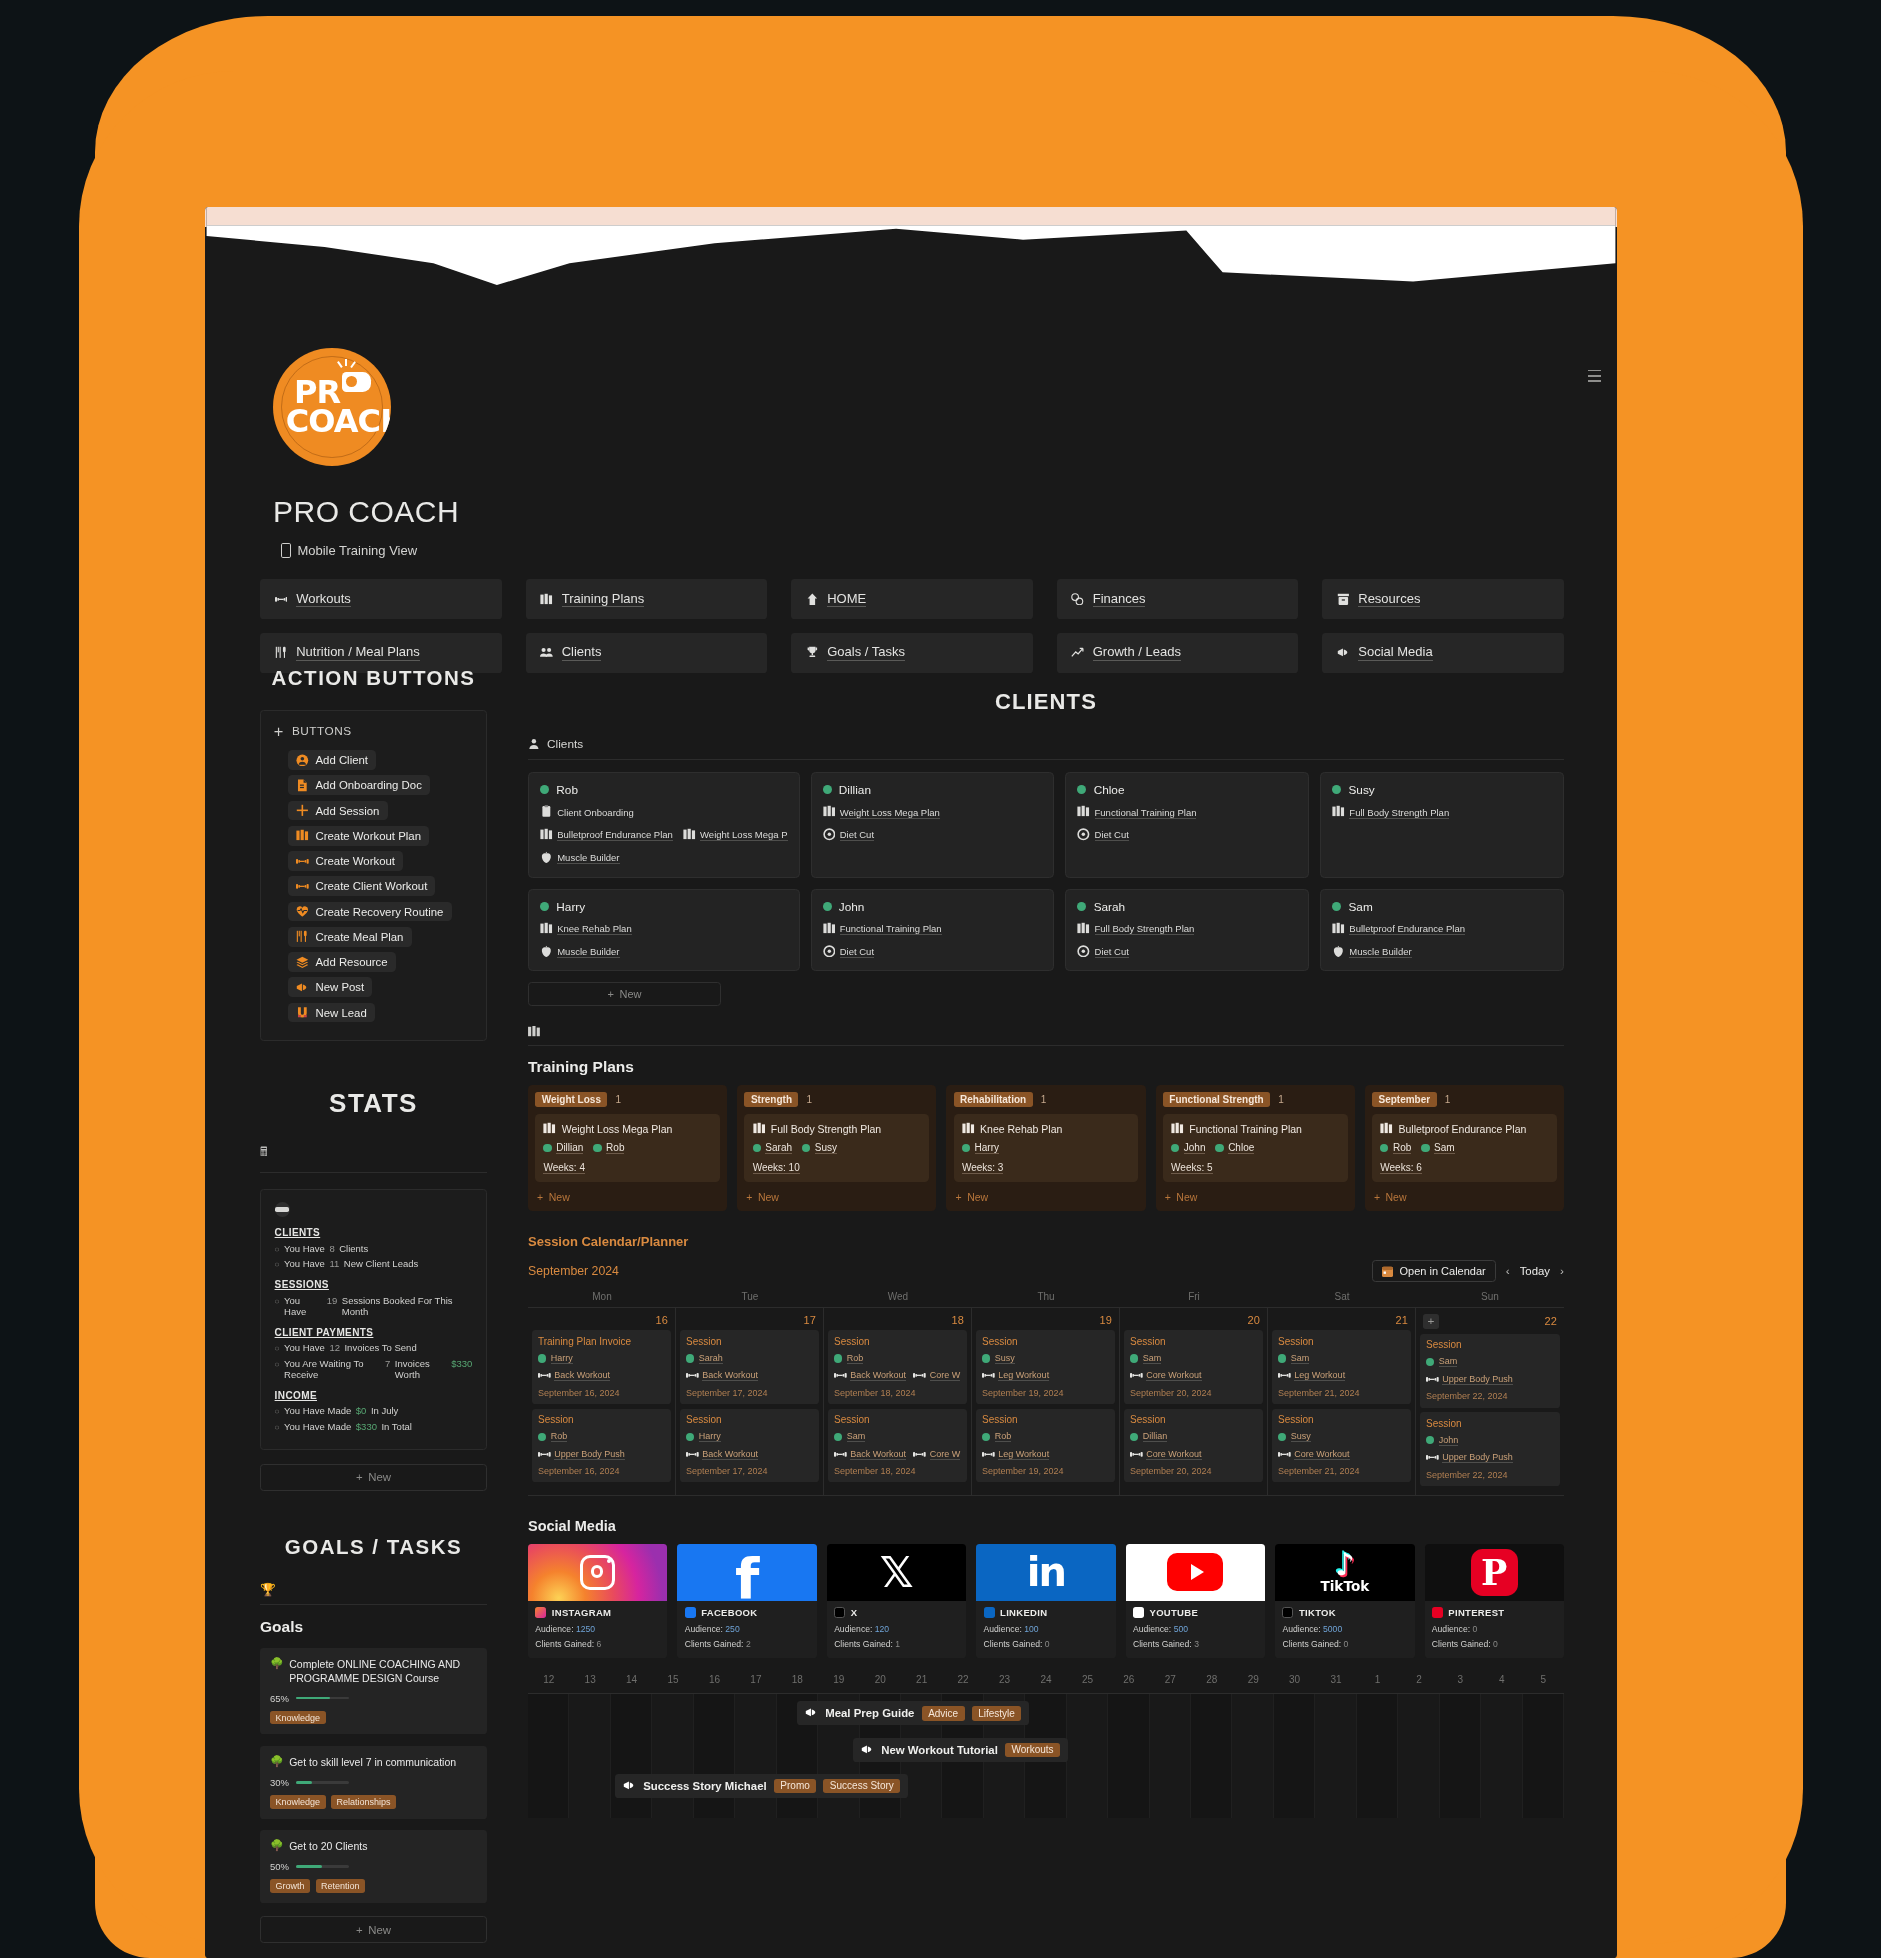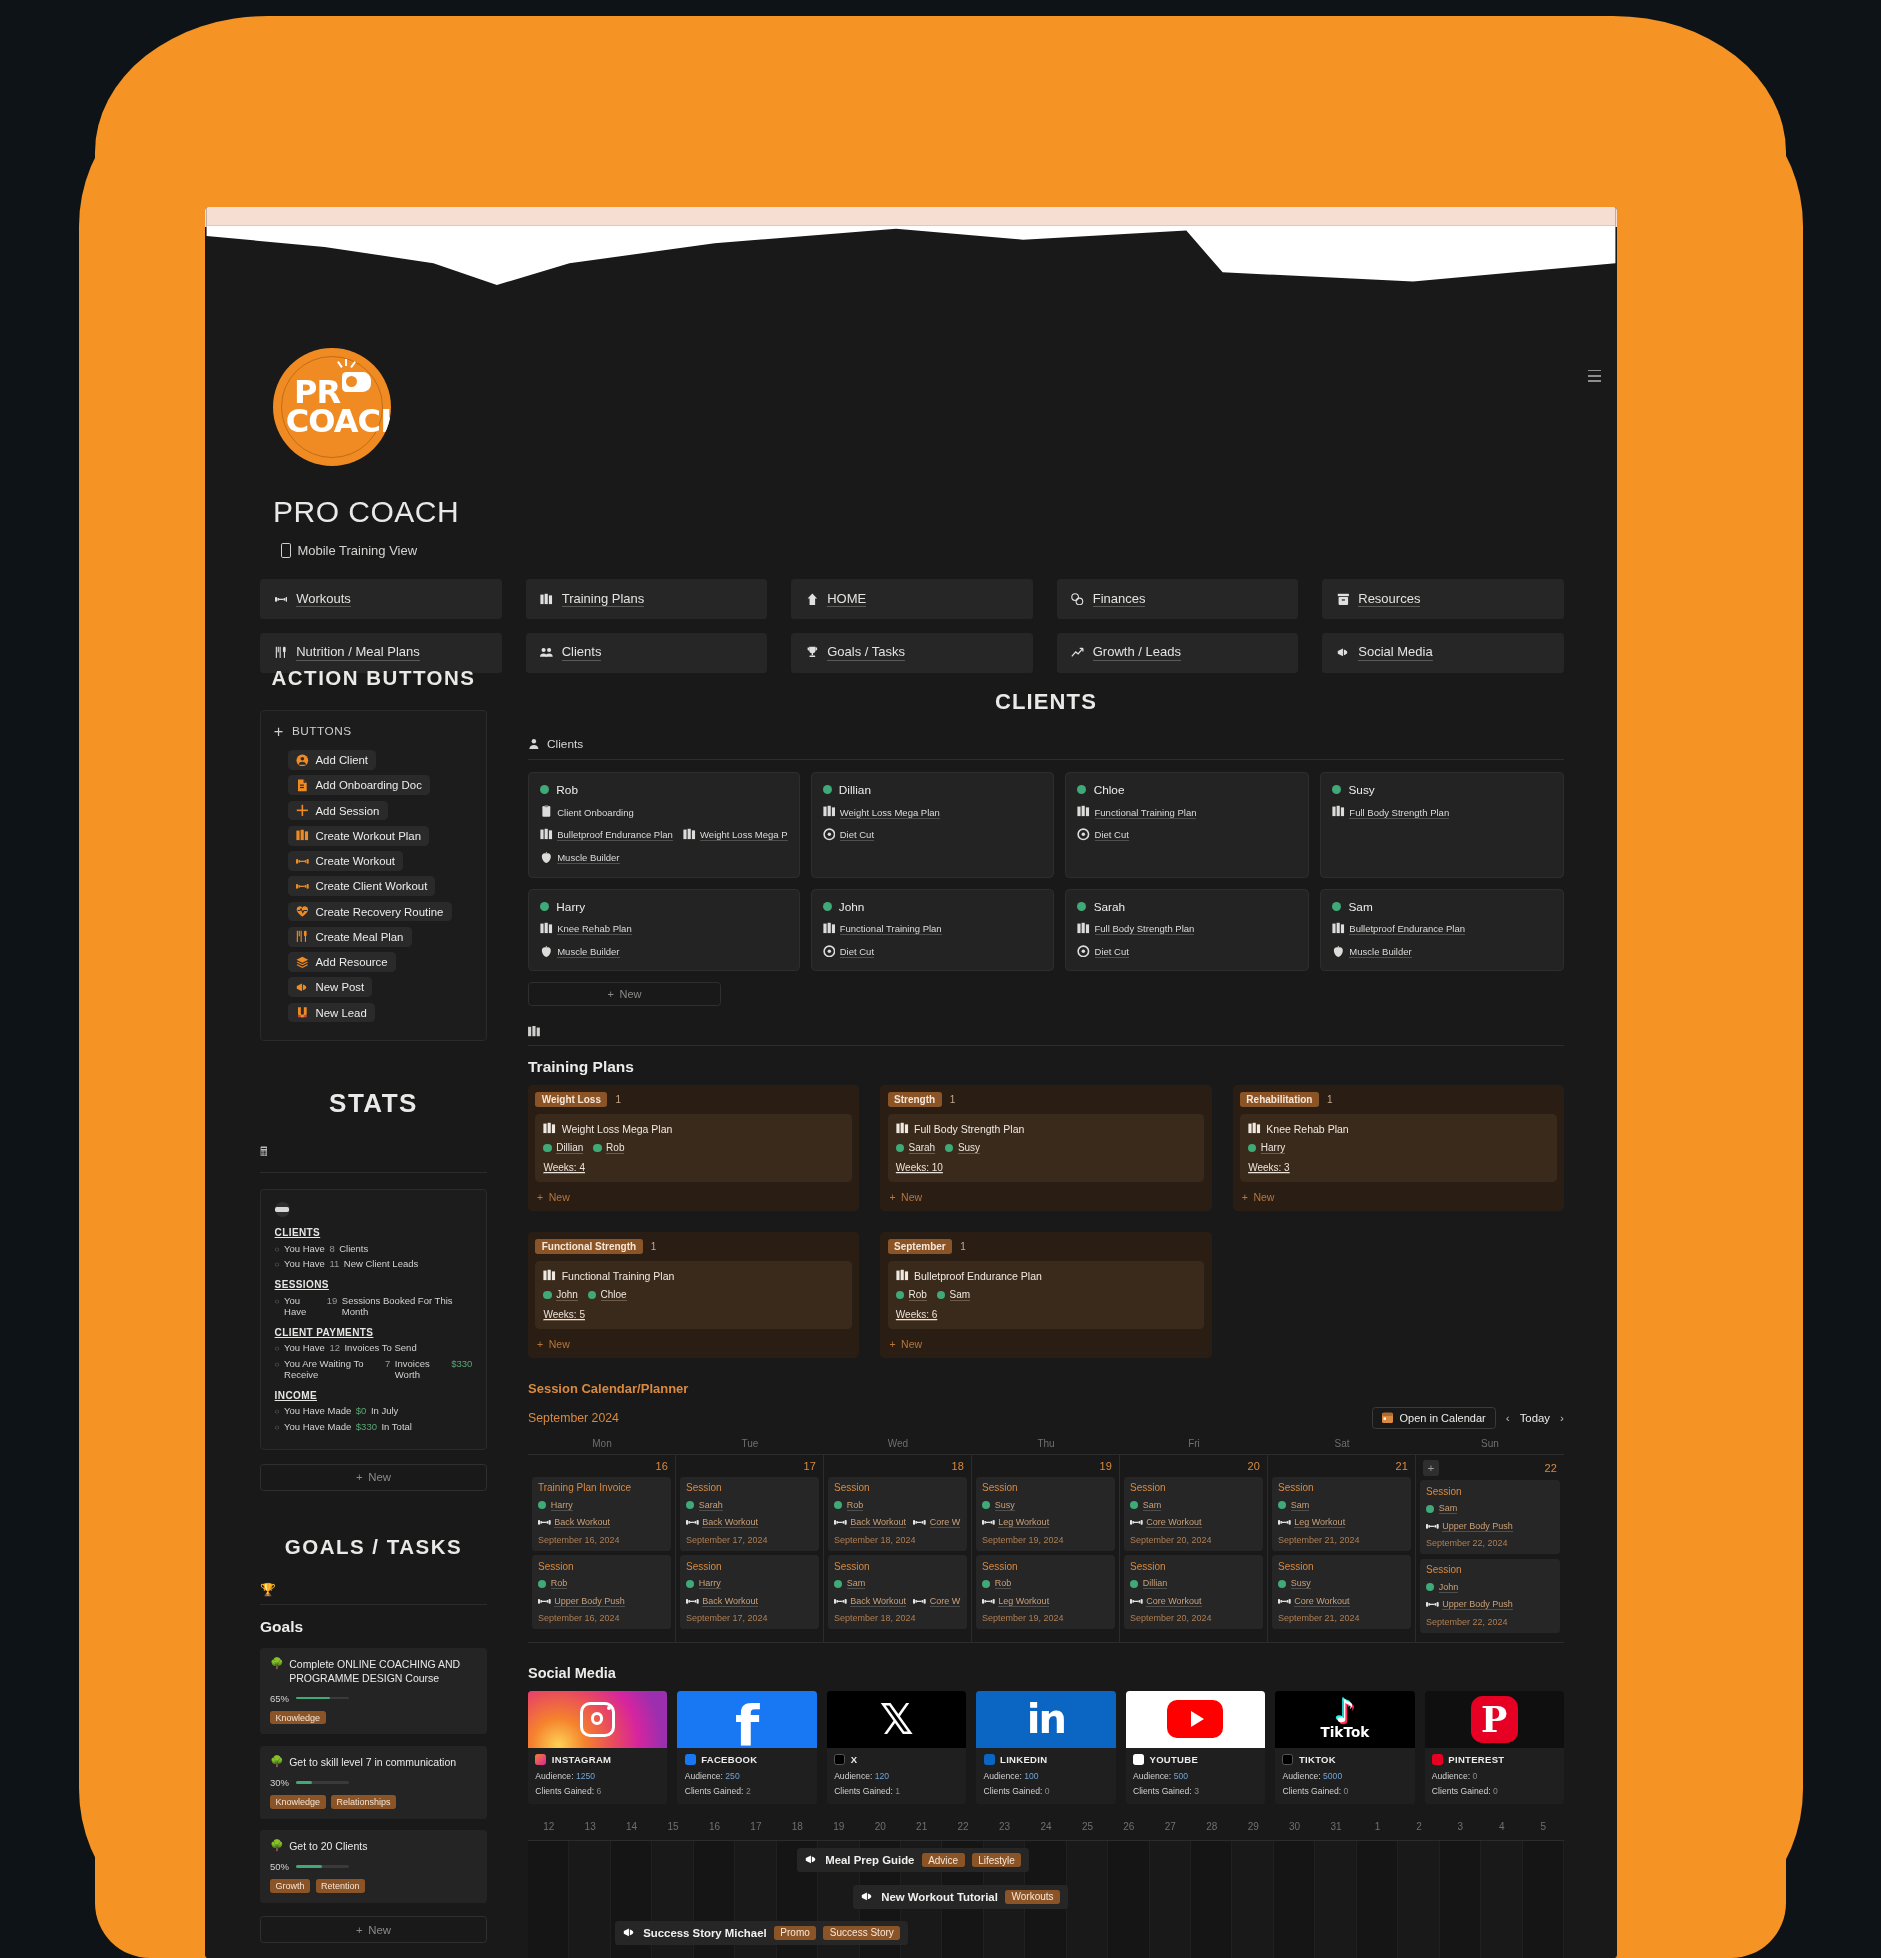--- a/index.html
+++ b/index.html
@@ -171,31 +171,31 @@
   .mini{ flex:none; }
 
   .new-wide{
     margin-top:11px; width:193px; border:0.9px solid #2f2f2f; border-radius:3.6px; height:23.6px;
     display:flex; align-items:center; justify-content:center; gap:5.5px; color:#8a8a88; font-size:11px;
   }
 
   .tp-label{ display:flex; align-items:center; gap:7.3px; color:#cfcfcd; font-size:11.8px; margin-top:20px; }
   .tp-title{ font-size:15.5px; font-weight:700; color:#ececea; margin-top:11.8px; }
 
-  .board{ margin-top:9px; display:grid; grid-template-columns:repeat(3,1fr); gap:21px; }
+  .board{ margin-top:9px; display:grid; grid-template-columns:repeat(5,1fr); gap:10px; }
   .bcol{ background:#2a1d13; border-radius:4.5px; padding:7.3px 7.3px 8.2px; }
   .bhead{ display:flex; align-items:center; gap:8.2px; }
   .btag{ background:#8a5426; color:#f6e7da; font-size:10px; border-radius:2.7px; padding:1.8px 6.4px; font-weight:600; }
   .bcount{ color:#c6a98e; font-size:10px; }
   .bcard{ margin-top:7.3px; background:#3a2a1b; border-radius:4.5px; padding:8.2px 8.2px 9px; }
   .bcard-t{ display:flex; align-items:center; gap:5.5px; font-size:10.5px; color:#f0e9e2; }
   .bpeople{ margin-top:7.3px; display:flex; gap:10px; }
   .bperson{ display:flex; align-items:center; gap:4.5px; font-size:10px; color:#eee6de; }
   .bperson .u{ border-bottom:0.9px solid #6d5a49; }
-  .bweeks{ margin-top:8.2px; font-size:10px; color:#ece3da;text-decoration:underline; }
+  .bweeks{ margin-top:8.2px; font-size:10px; color:#ece3da; }
   .bweeks .u{ border-bottom:0.9px solid #6d5a49; }
   .bnew{ margin-top:8.2px; display:flex; align-items:center; gap:5.5px; color:#b8763b; font-size:10.5px; padding-left:1.8px; }
 
   
   .cal-title{ color:#d98a40; font-size:13px; font-weight:600; margin-top:23.6px; }
   .cal-tabs{ display:flex; gap:12.7px; margin-top:9px; border-bottom:0.9px solid #2c2c2c; }
   .cal-tab{ display:flex; align-items:center; gap:5.5px; font-size:11.4px; color:#8c8c8a; padding-bottom:6.4px; }
   .cal-tab.on{ color:#ececea; border-bottom:1.8px solid #d6d6d4; }
   .cal-bar{ display:flex; align-items:center; justify-content:space-between; margin-top:11px; }
   .cal-month{ color:#d98a40; font-size:12.3px; }

